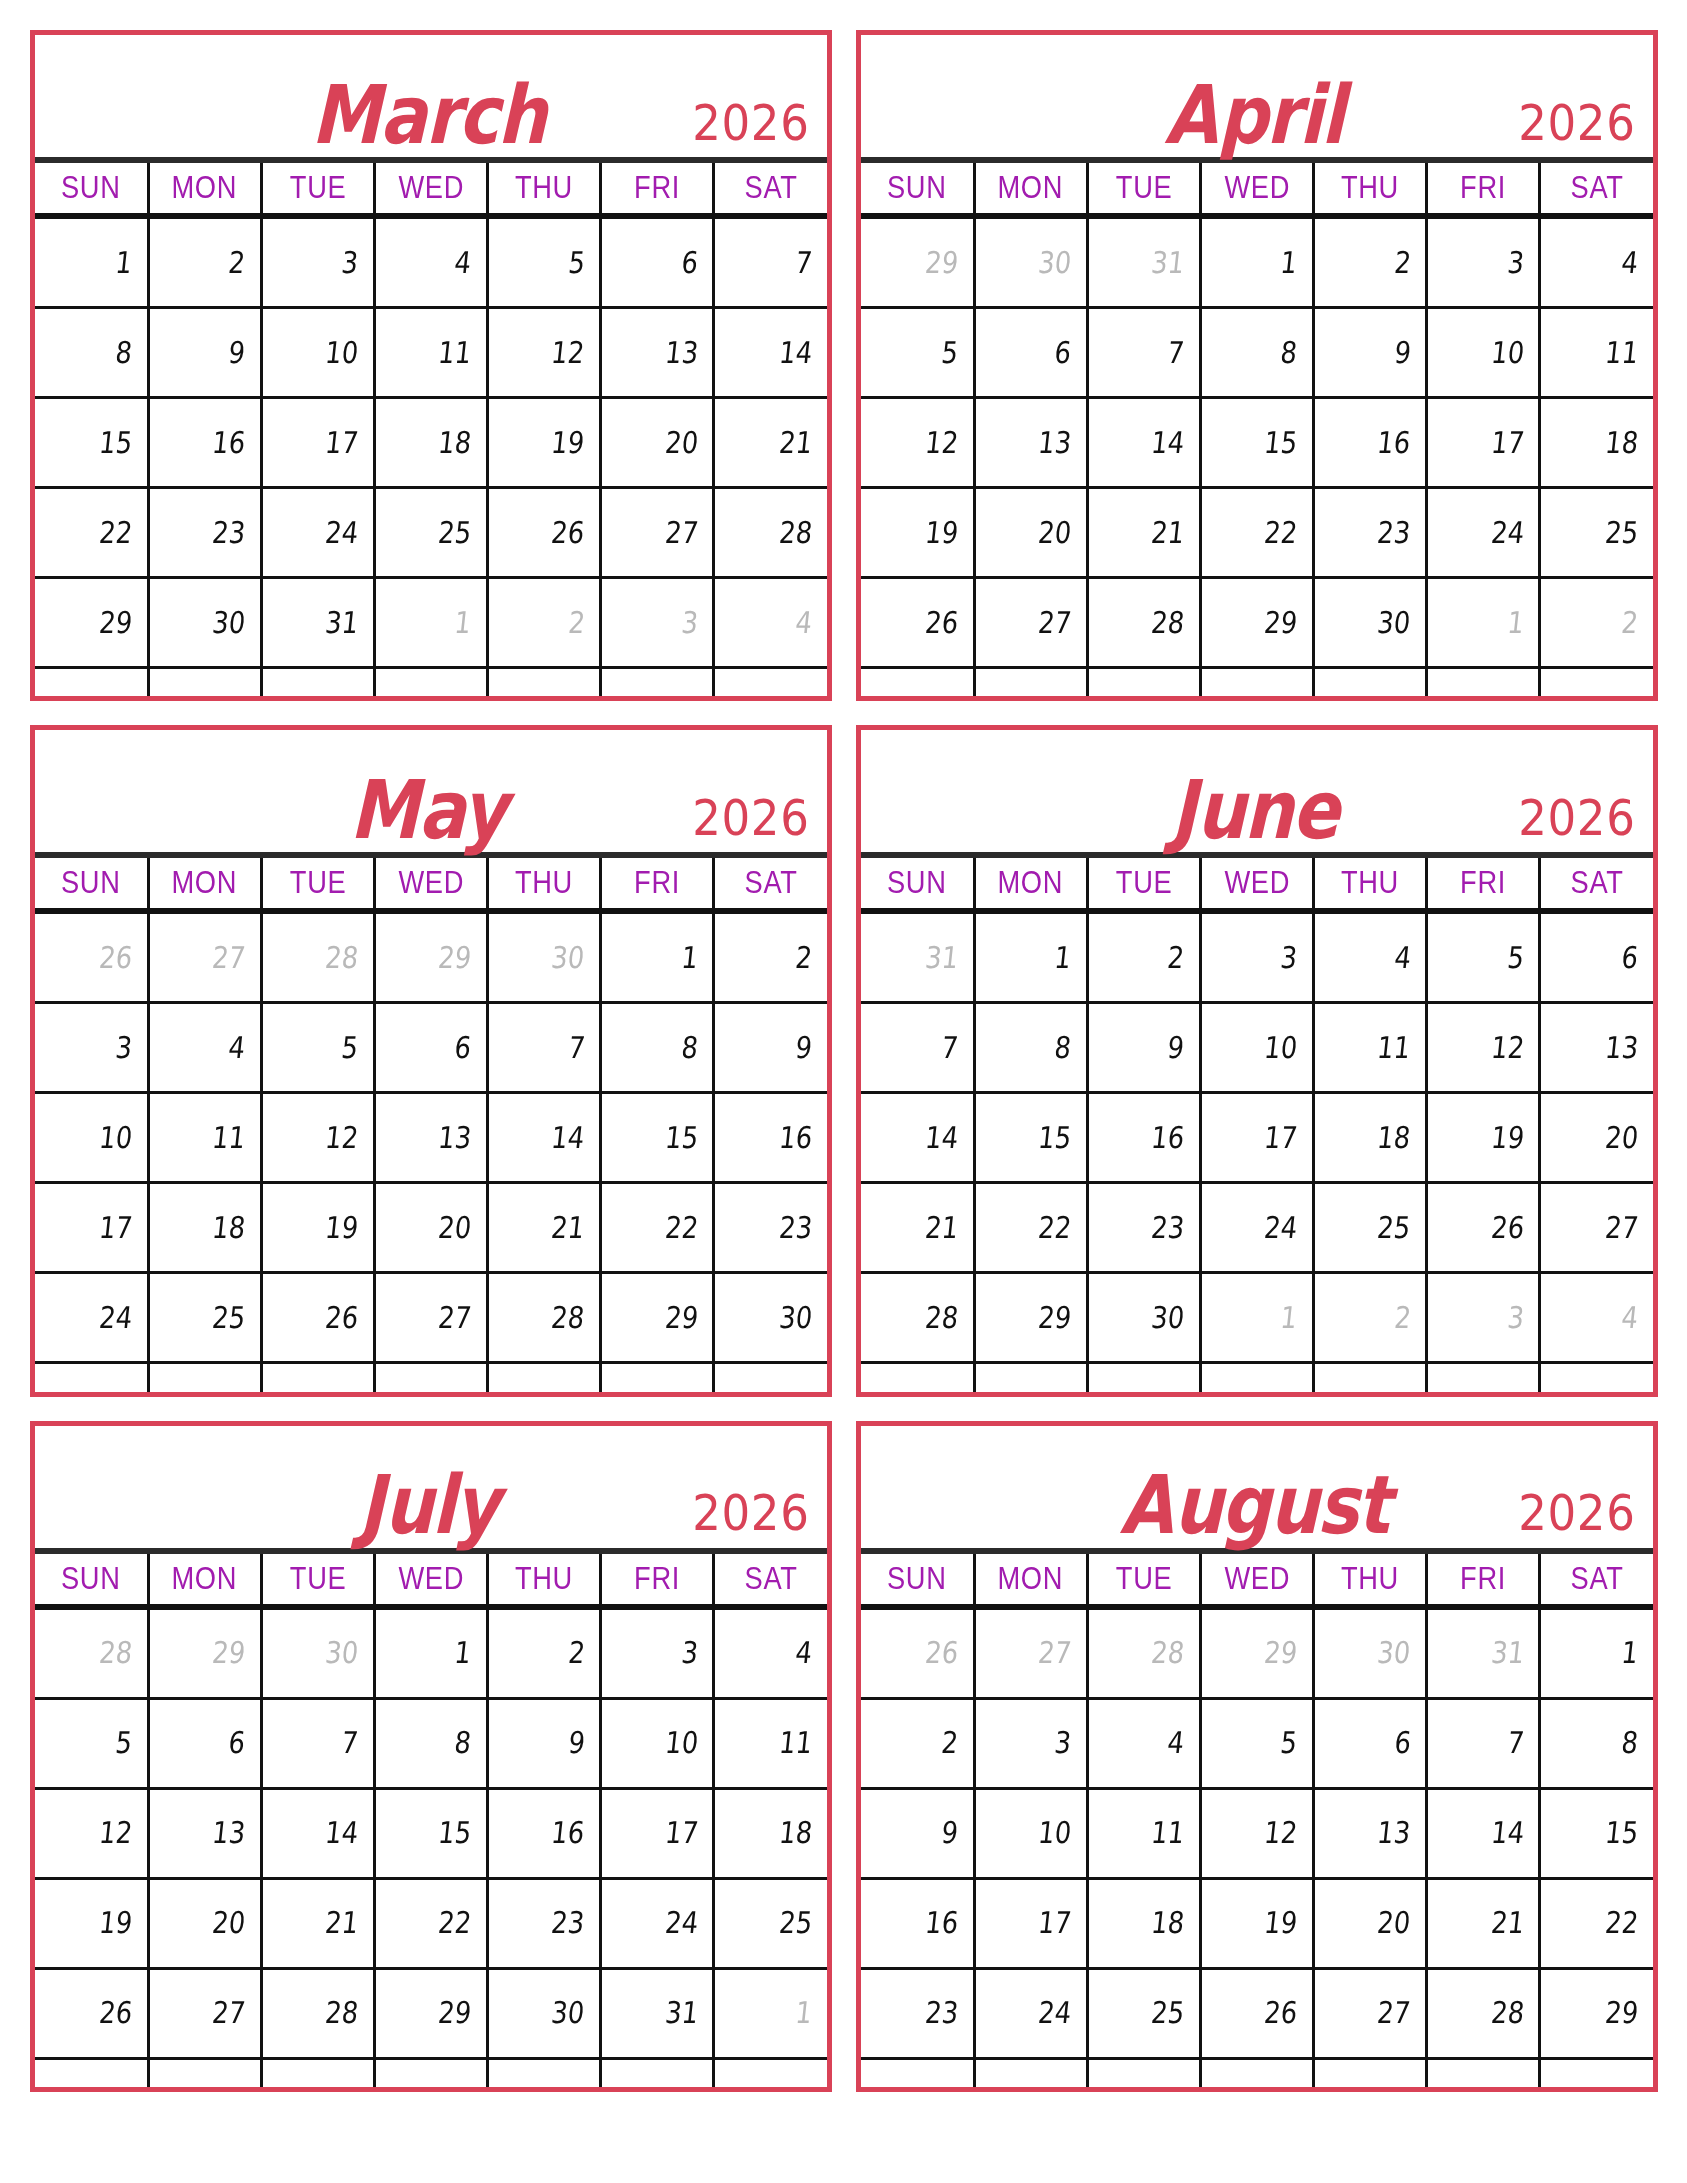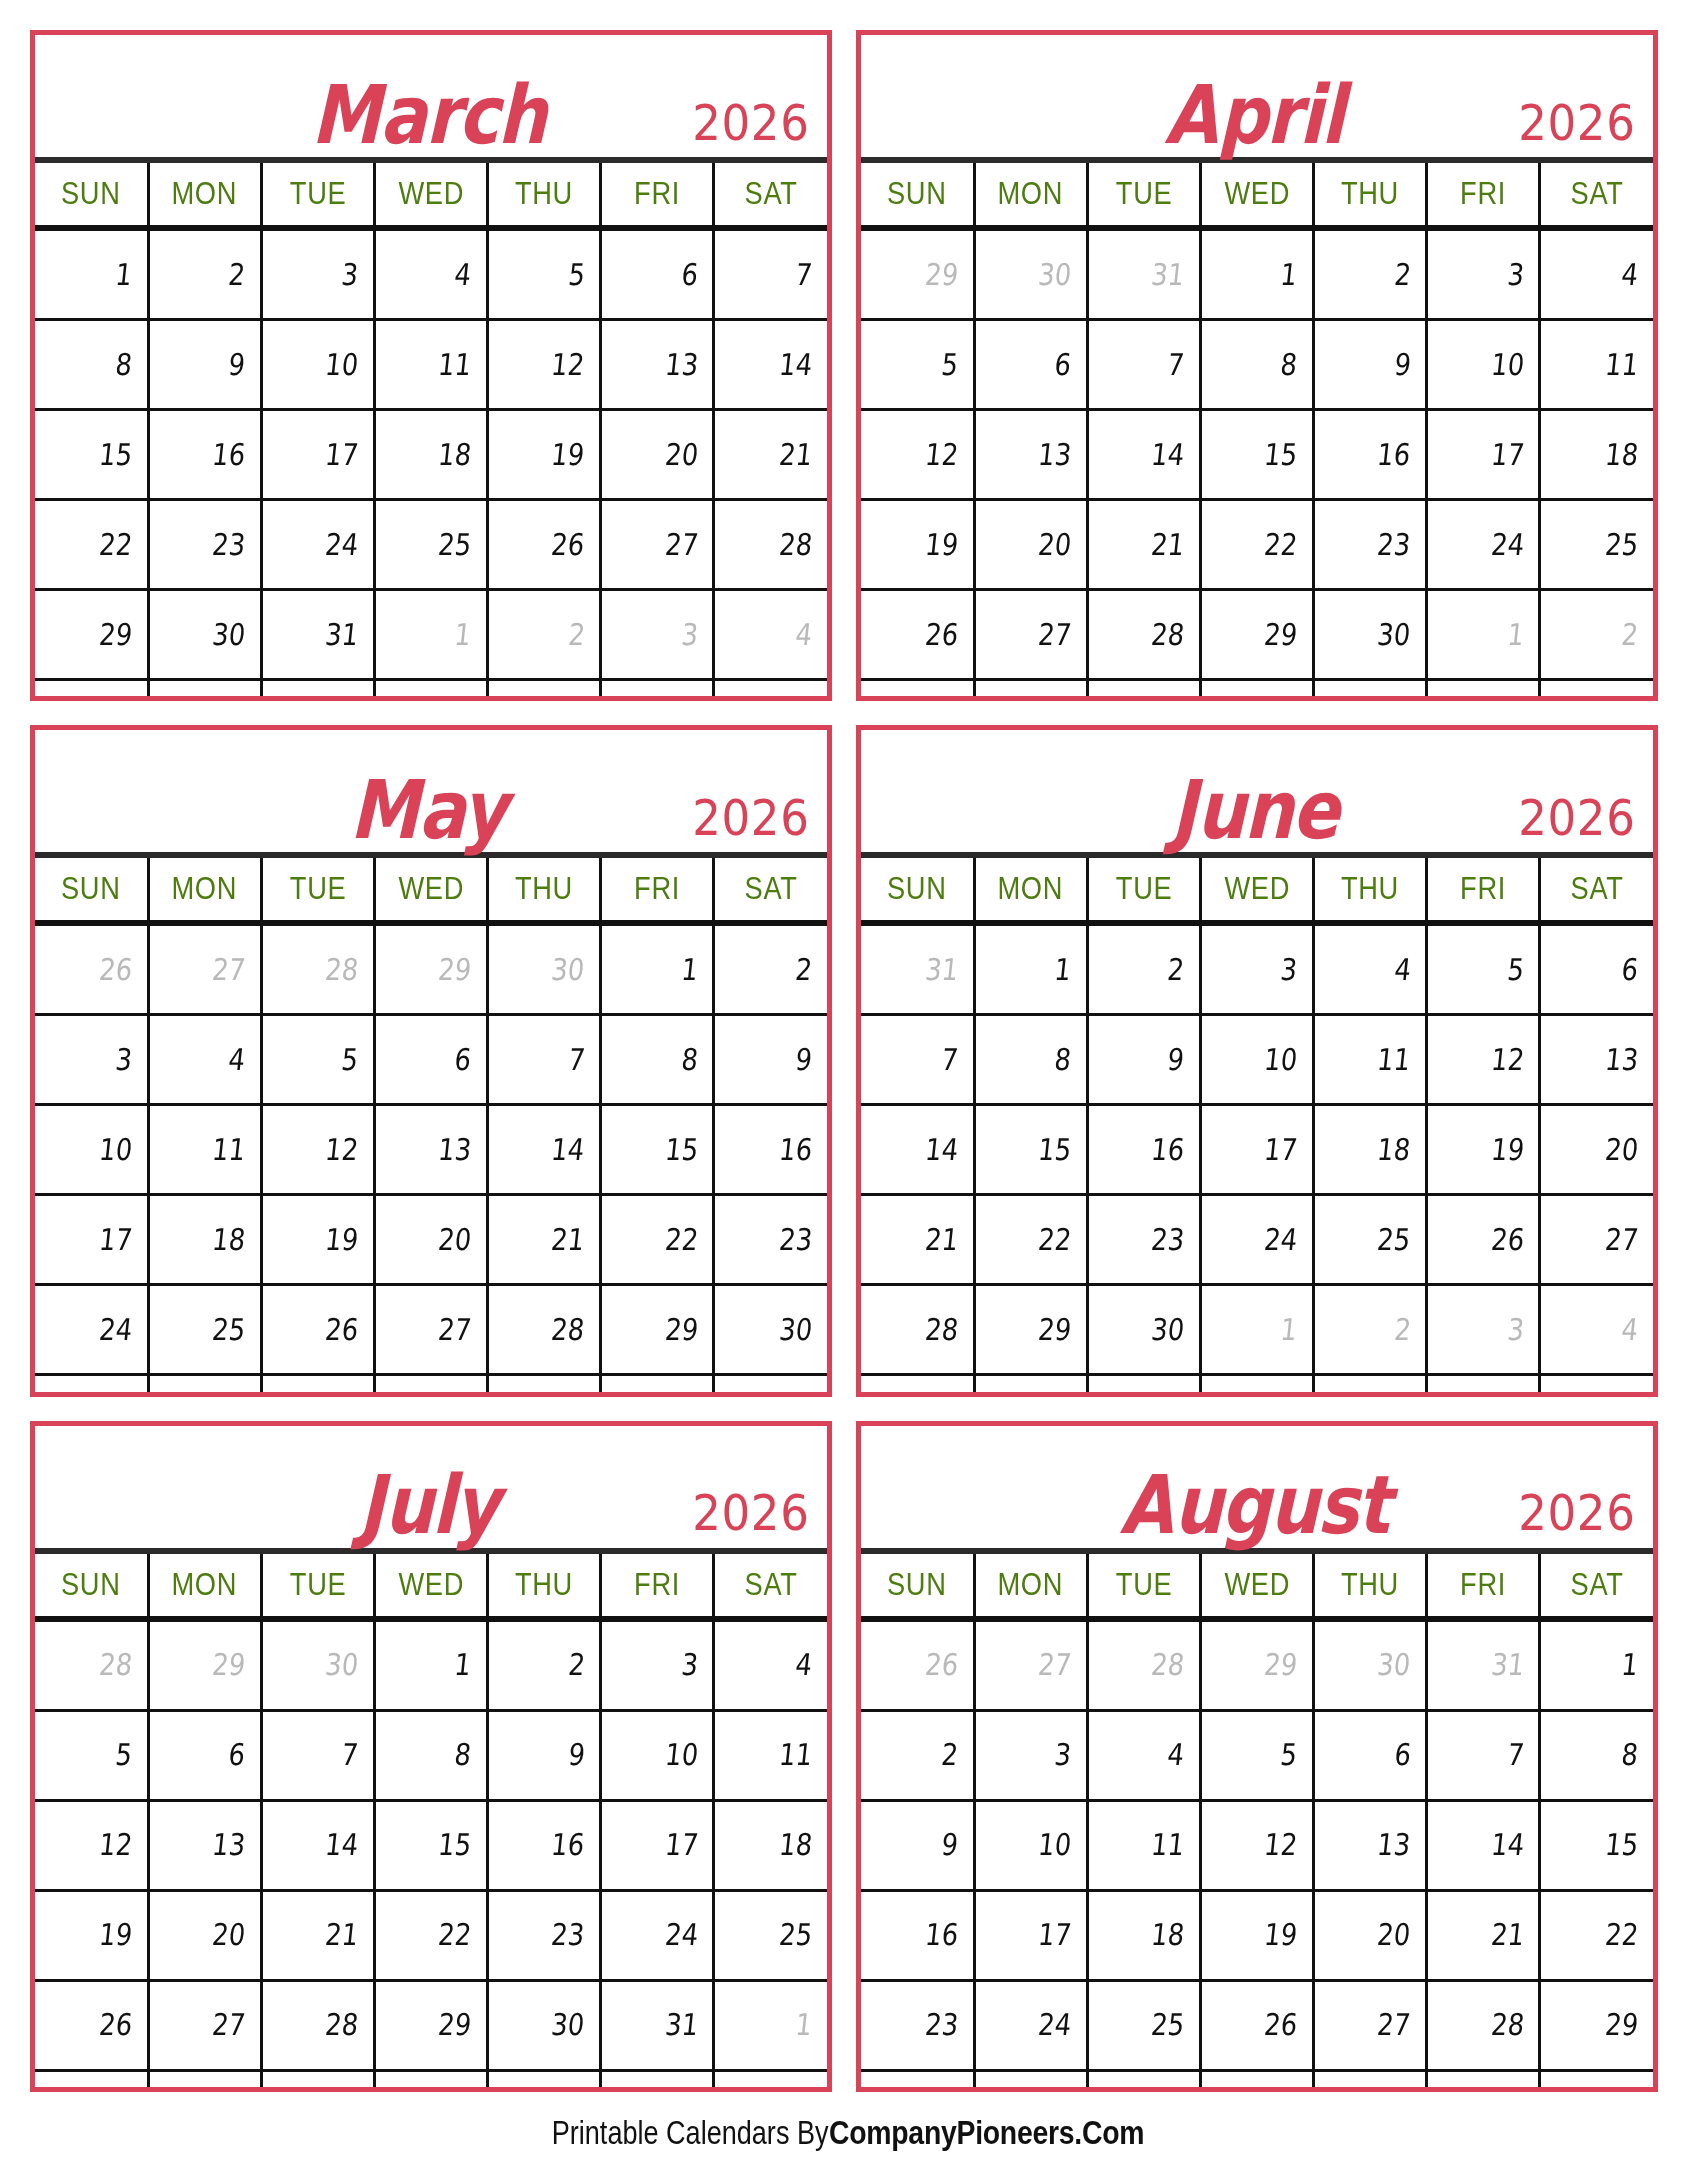--- a/index.html
+++ b/index.html
@@ -93,23 +93,23 @@
     width: 100%;
     flex: 1 1 auto;
     table-layout: fixed;
   }
 
   table.cal th {
     font-family: "Liberation Sans", sans-serif;
     font-weight: 400;
     font-size: 31px;
     letter-spacing: 0.7px;
-    color: #4d7c0f;
+    color: #a21caf;
     height: 50px;
-    padding: 6px;
+    padding: 0;
     text-align: center;
     vertical-align: middle;
     border-left: 3.3px solid #111111;
     border-right: 3.3px solid #111111;
     border-bottom: 6px solid #111111;
     transform: none;
   }
   table.cal th .wd {
     display: inline-block;
     transform: scaleX(0.88);
@@ -624,17 +624,14 @@
               <td class="other"><span class="num">2</span></td>
               <td class="other"><span class="num">3</span></td>
               <td class="other"><span class="num">4</span></td>
               <td class="other"><span class="num">5</span></td>
             </tr>
           </tbody>
         </table>
       </div>
     </div>
 
-  <div class="footer">
-    <span class="lead">Printable Calendars By </span><span class="brand">CompanyPioneers.Com</span>
-  </div>
 </div>
 
 
 </body></html>

